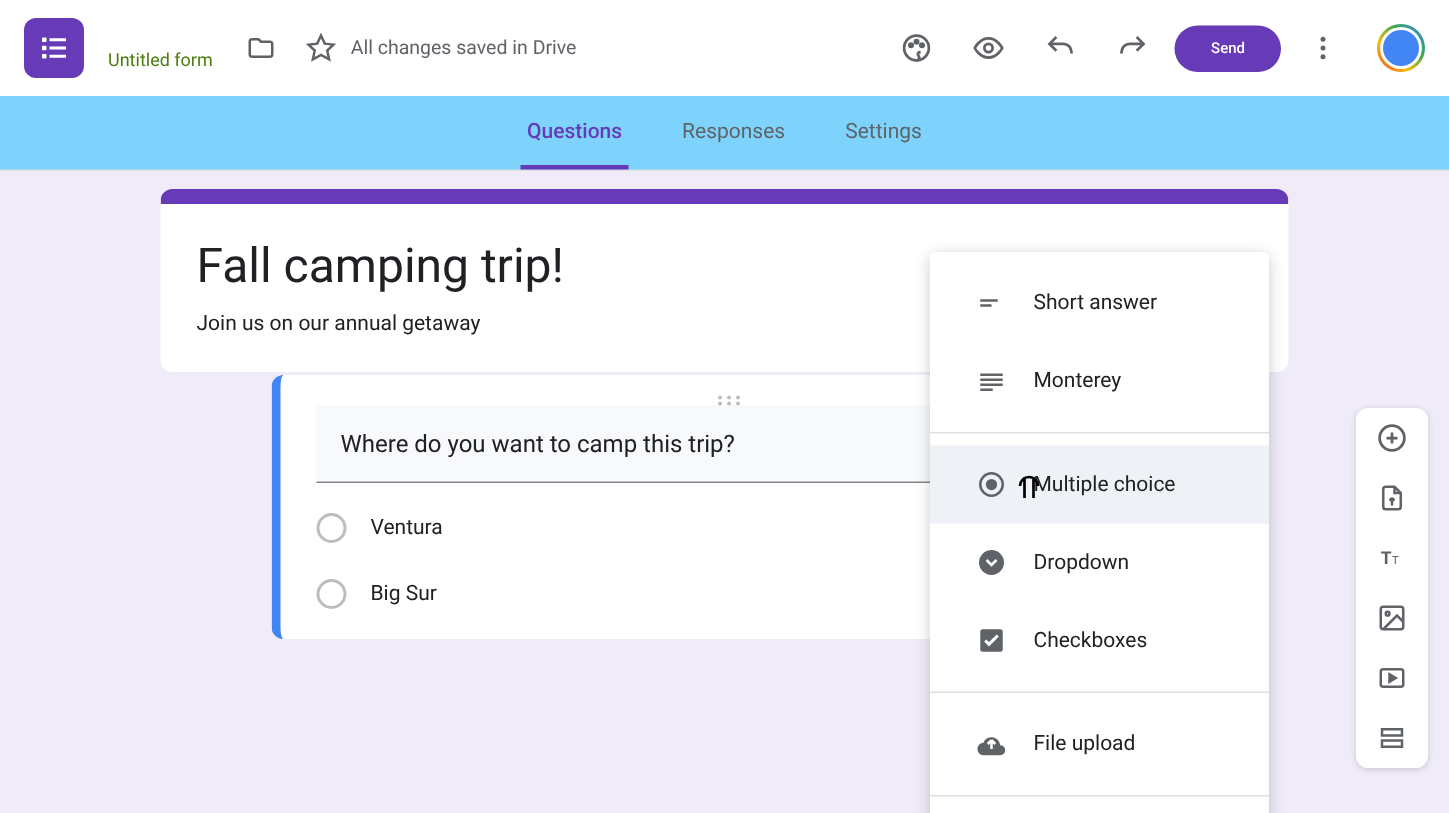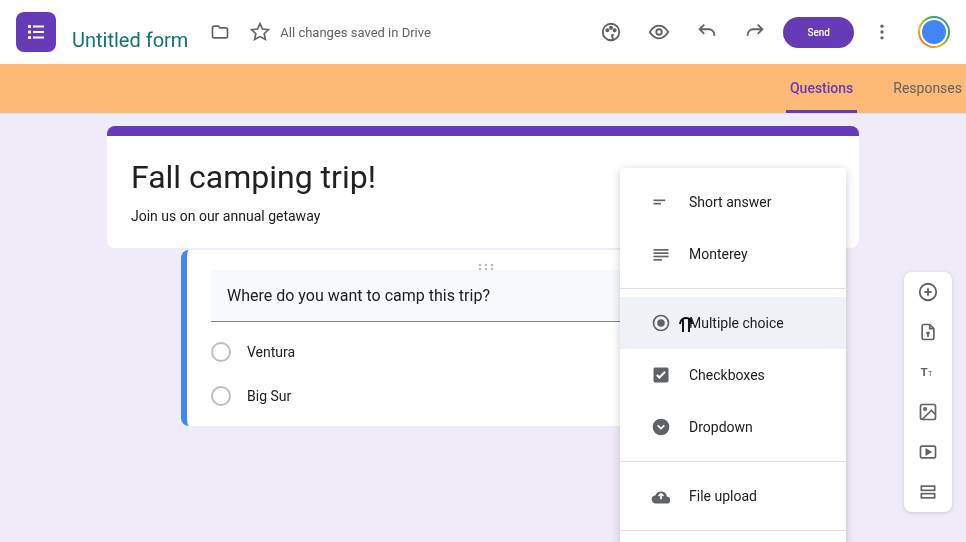--- a/index.html
+++ b/index.html
@@ -1,28 +1,28 @@
 <!DOCTYPE html>
 <html><head>
 <meta charset="utf-8">
 <style>
 * { margin: 0; padding: 0; box-sizing: border-box; font-family: -apple-system, BlinkMacSystemFont, "Segoe UI", Roboto, Arial, sans-serif; }
 body { width: 966px; height: 542px; background: #f0ebf8; overflow: hidden; position: relative; }
 
 .header { background: #fff; height: 64px; display: flex; align-items: center; padding: 0 16px; }
 .logo { width: 40px; height: 40px; background: #673ab7; border-radius: 8px; display: flex; align-items: center; justify-content: center; margin-right: 16px; }
-.title { font-size: 20px; color: #0f766e; margin-right: 12px; margin-top: 16px; }
+.title { font-size: 12px; color: #4d7c0f; margin-right: 12px; margin-top: 16px; }
 .header-icon { width: 24px; height: 24px; display: flex; align-items: center; justify-content: center; color: #5f6368; margin: 0 8px; cursor: pointer; }
 .saved-text { color: #5f6368; font-size: 13px; flex: 1; }
 .header-right { display: flex; align-items: center; gap: 8px; }
 .send-btn { background: #673ab7; color: #fff; border: none; border-radius: 16px; padding: 10px 24px; font-size: 10px; font-weight: 500; cursor: pointer; }
 .avatar { width: 32px; height: 32px; border-radius: 50%; border: 2px solid transparent; background: linear-gradient(#fff,#fff) padding-box, linear-gradient(45deg,#ea4335,#fbbc04,#34a853,#4285f4) border-box; display: flex; align-items: center; justify-content: center; margin-left: 8px; }
 .avatar-inner { width: 24px; height: 24px; border-radius: 50%; background: #4285f4; }
 
-.tabs { background: #fdba74; display: flex; justify-content: flex-end; gap: 32px; border-bottom: 1px solid #e0e0e0; padding-top: 4px; }
+.tabs { background: #7dd3fc; display: flex; justify-content: center; gap: 32px; border-bottom: 1px solid #e0e0e0; padding-top: 4px; }
 .tab { padding: 12px 4px 14px; font-size: 14px; color: #5f6368; cursor: pointer; border-bottom: 3px solid transparent; }
 .tab.active { color: #673ab7; border-bottom-color: #673ab7; font-weight: 500; }
 
 .canvas { padding: 12px 0 0; display: flex; flex-direction: column; align-items: center; }
 .form-header-card { width: 752px; background: #fff; border-radius: 8px; border-top: 10px solid #673ab7; padding: 22px 24px 24px; margin-bottom: 2px; }
 .form-title { font-size: 32px; color: #202124; margin-bottom: 12px; }
 .form-desc { font-size: 14px; color: #202124; }
 
 .question-card { width: 604px; background: #fff; border-radius: 8px; border-left: 6px solid #4285f4; padding: 20px 24px; position: relative; }
 .drag-handle { position: absolute; top: 6px; left: 50%; transform: translateX(-50%); color: #bdbdbd; }
@@ -109,20 +109,21 @@
     </div>
     <div class="avatar">
         <div class="avatar-inner"></div>
       </div>
   </div>
 </div>
 
 <div class="tabs">
   <div class="tab active">Questions</div>
   <div class="tab">Responses</div>
+  <div class="tab">Settings</div>
 </div>
 
 <div class="canvas">
   <div class="form-header-card">
     <div class="form-title">Fall camping trip!</div>
     <div class="form-desc">Join us on our annual getaway</div>
   </div>
 
   <div class="question-card">
     <div class="drag-handle">
@@ -185,34 +186,34 @@
         <svg width="20" height="20" viewBox="0 0 24 24">
           <circle cx="12" cy="12" r="9" fill="none" stroke="#5f6368" stroke-width="2"></circle>
           <circle cx="12" cy="12" r="4.5" fill="#5f6368"></circle>
         </svg>
       </div>
     <span>Multiple choice</span>
   </div>
   <div class="menu-item">
     <div class="menu-icon">
         <svg width="20" height="20" viewBox="0 0 24 24">
+          <circle cx="12" cy="12" r="10" fill="#5f6368"></circle>
+          <path d="M8 10l4 4 4-4" stroke="#fff" stroke-width="2" fill="none"></path>
+        </svg>
+      </div>
+    <span>Dropdown</span>
+  </div>
+  <div class="menu-item">
+    <div class="menu-icon">
+        <svg width="20" height="20" viewBox="0 0 24 24">
           <rect x="3" y="3" width="18" height="18" rx="2" fill="#5f6368"></rect>
           <path d="M7 12l3 3 7-7" stroke="#fff" stroke-width="2.5" fill="none"></path>
         </svg>
       </div>
     <span>Checkboxes</span>
-  </div>
-  <div class="menu-item">
-    <div class="menu-icon">
-        <svg width="20" height="20" viewBox="0 0 24 24">
-          <circle cx="12" cy="12" r="10" fill="#5f6368"></circle>
-          <path d="M8 10l4 4 4-4" stroke="#fff" stroke-width="2" fill="none"></path>
-        </svg>
-      </div>
-    <span>Dropdown</span>
   </div>
   <hr class="menu-sep">
   <div class="menu-item">
     <div class="menu-icon">
         <svg width="20" height="20" viewBox="0 0 24 24" fill="#5f6368">
           <path d="M19 13a7 7 0 00-13.5-2A5 5 0 006 21h13a4 4 0 000-8z"></path>
           <path d="M12 16V9m0 0l-3 3m3-3l3 3" stroke="#fff" stroke-width="2" fill="none"></path>
         </svg>
       </div>
     <span>File upload</span>

